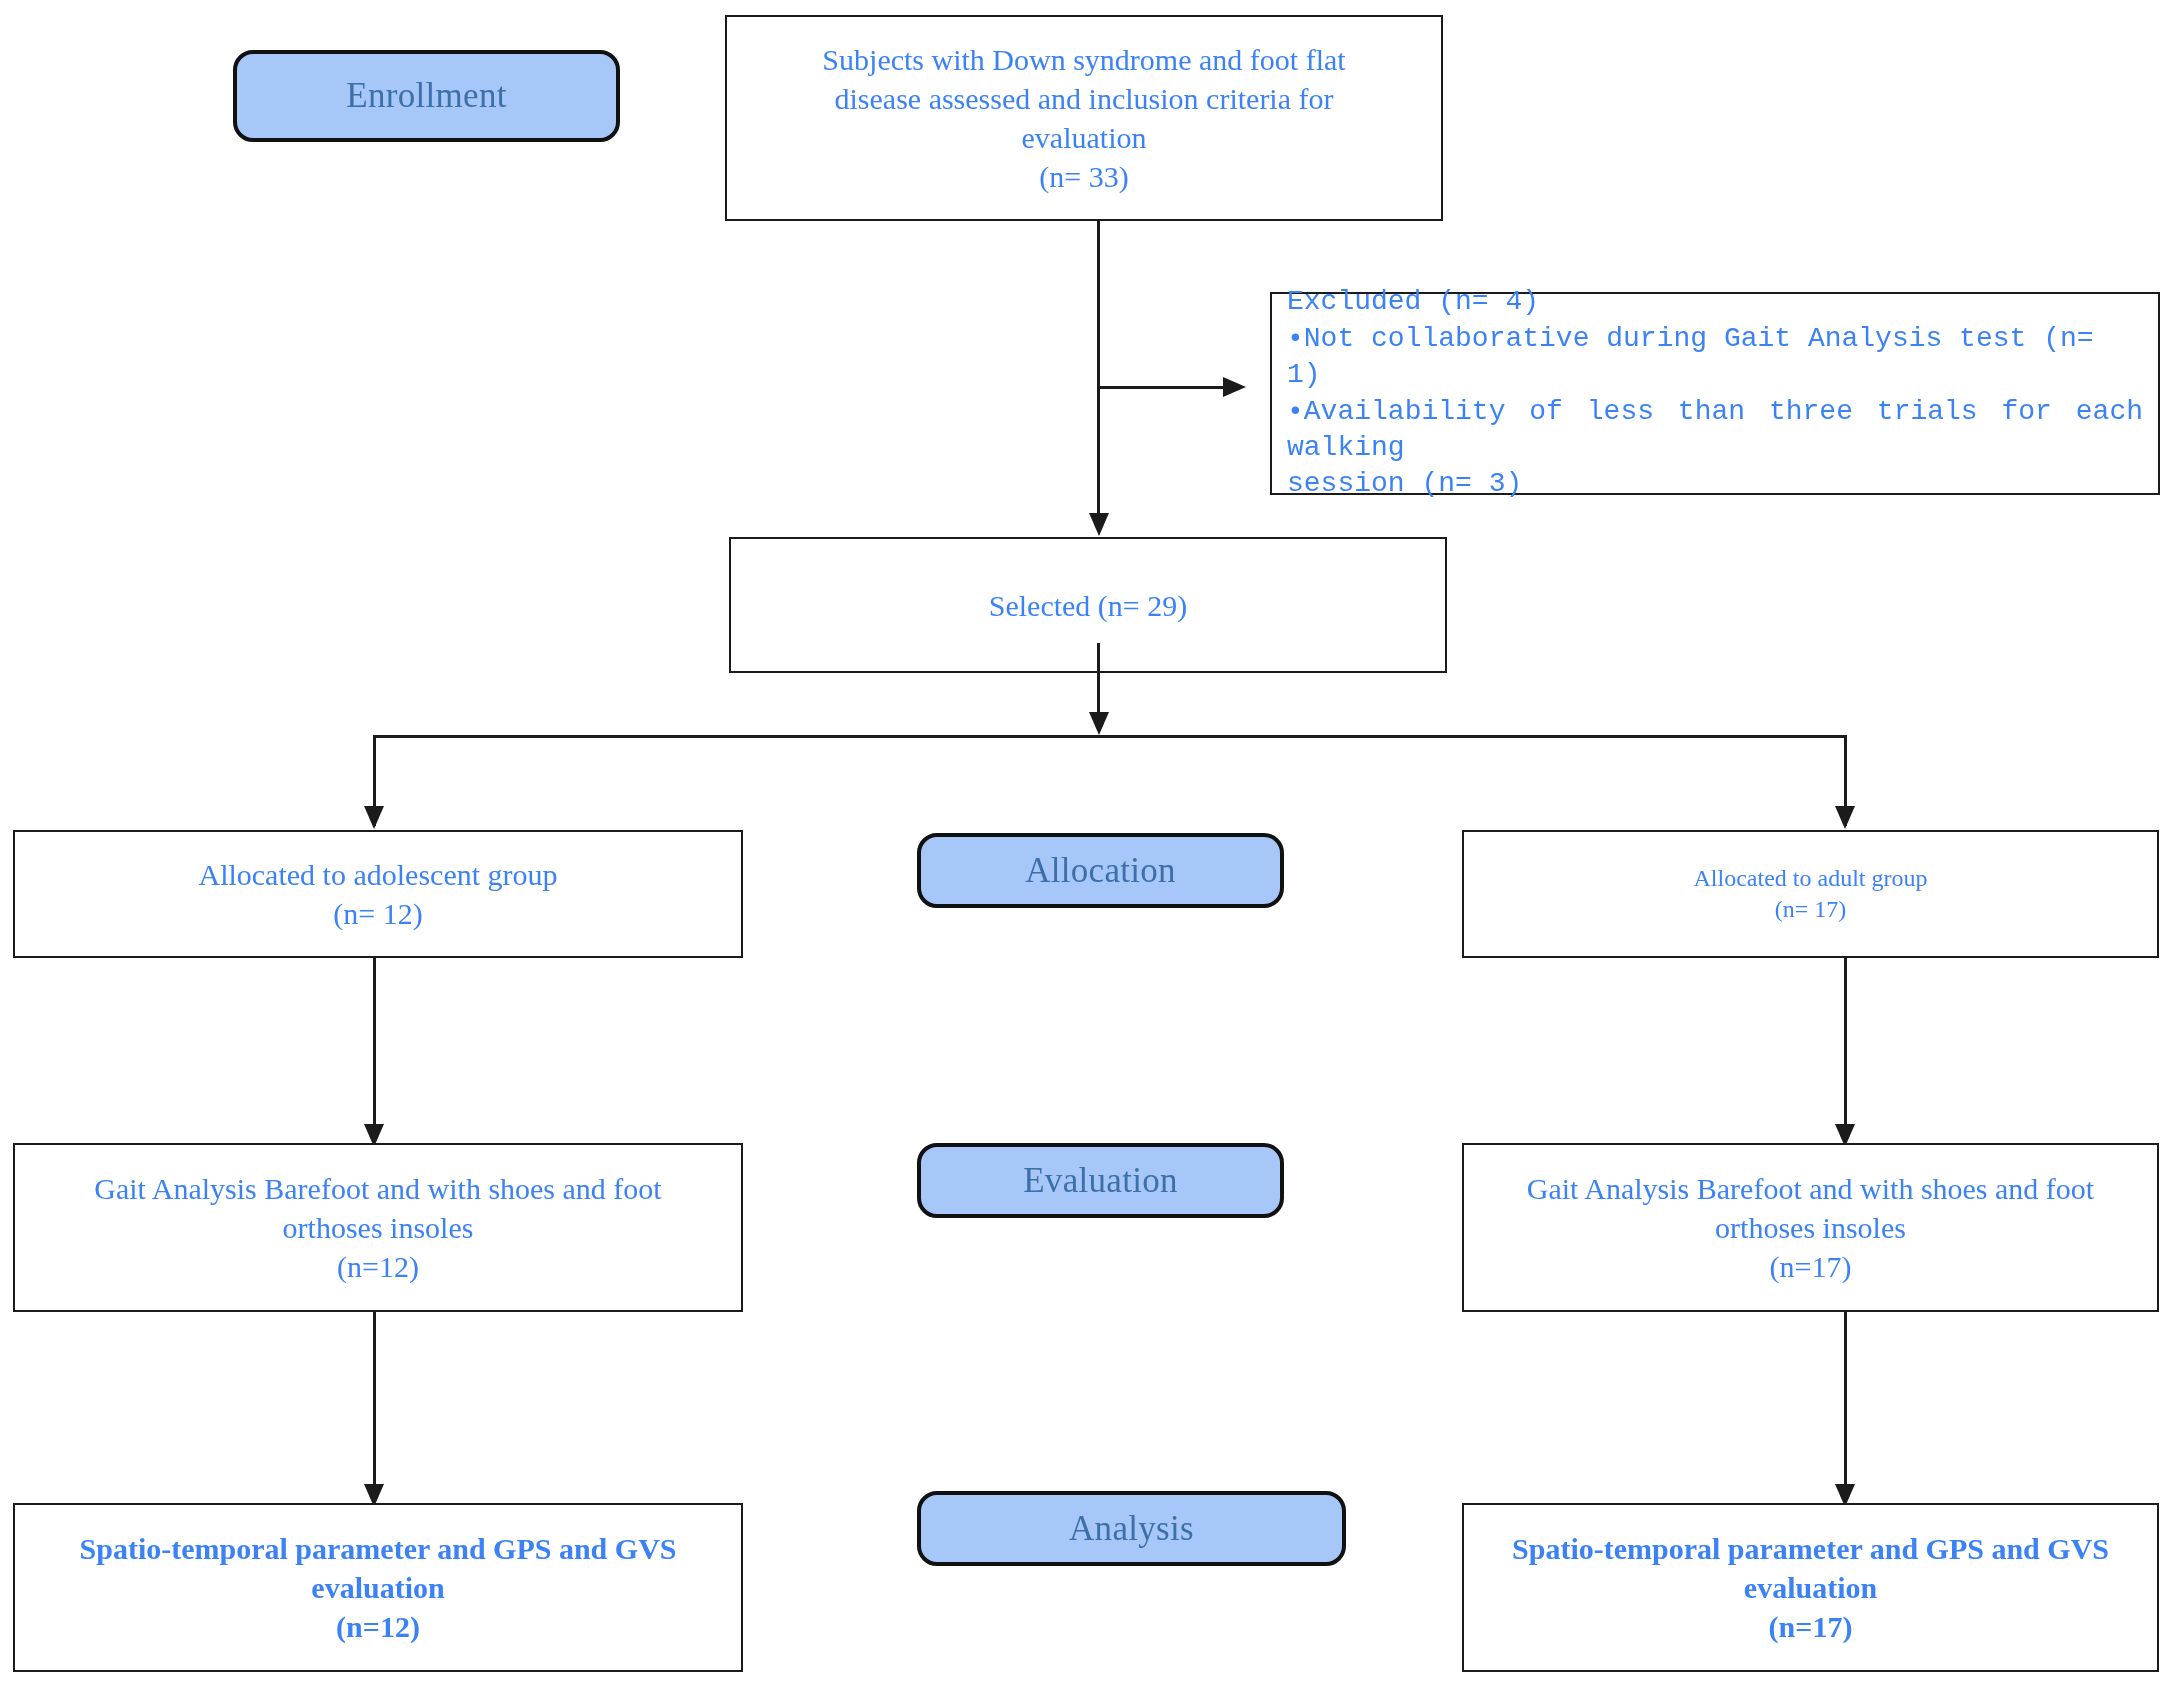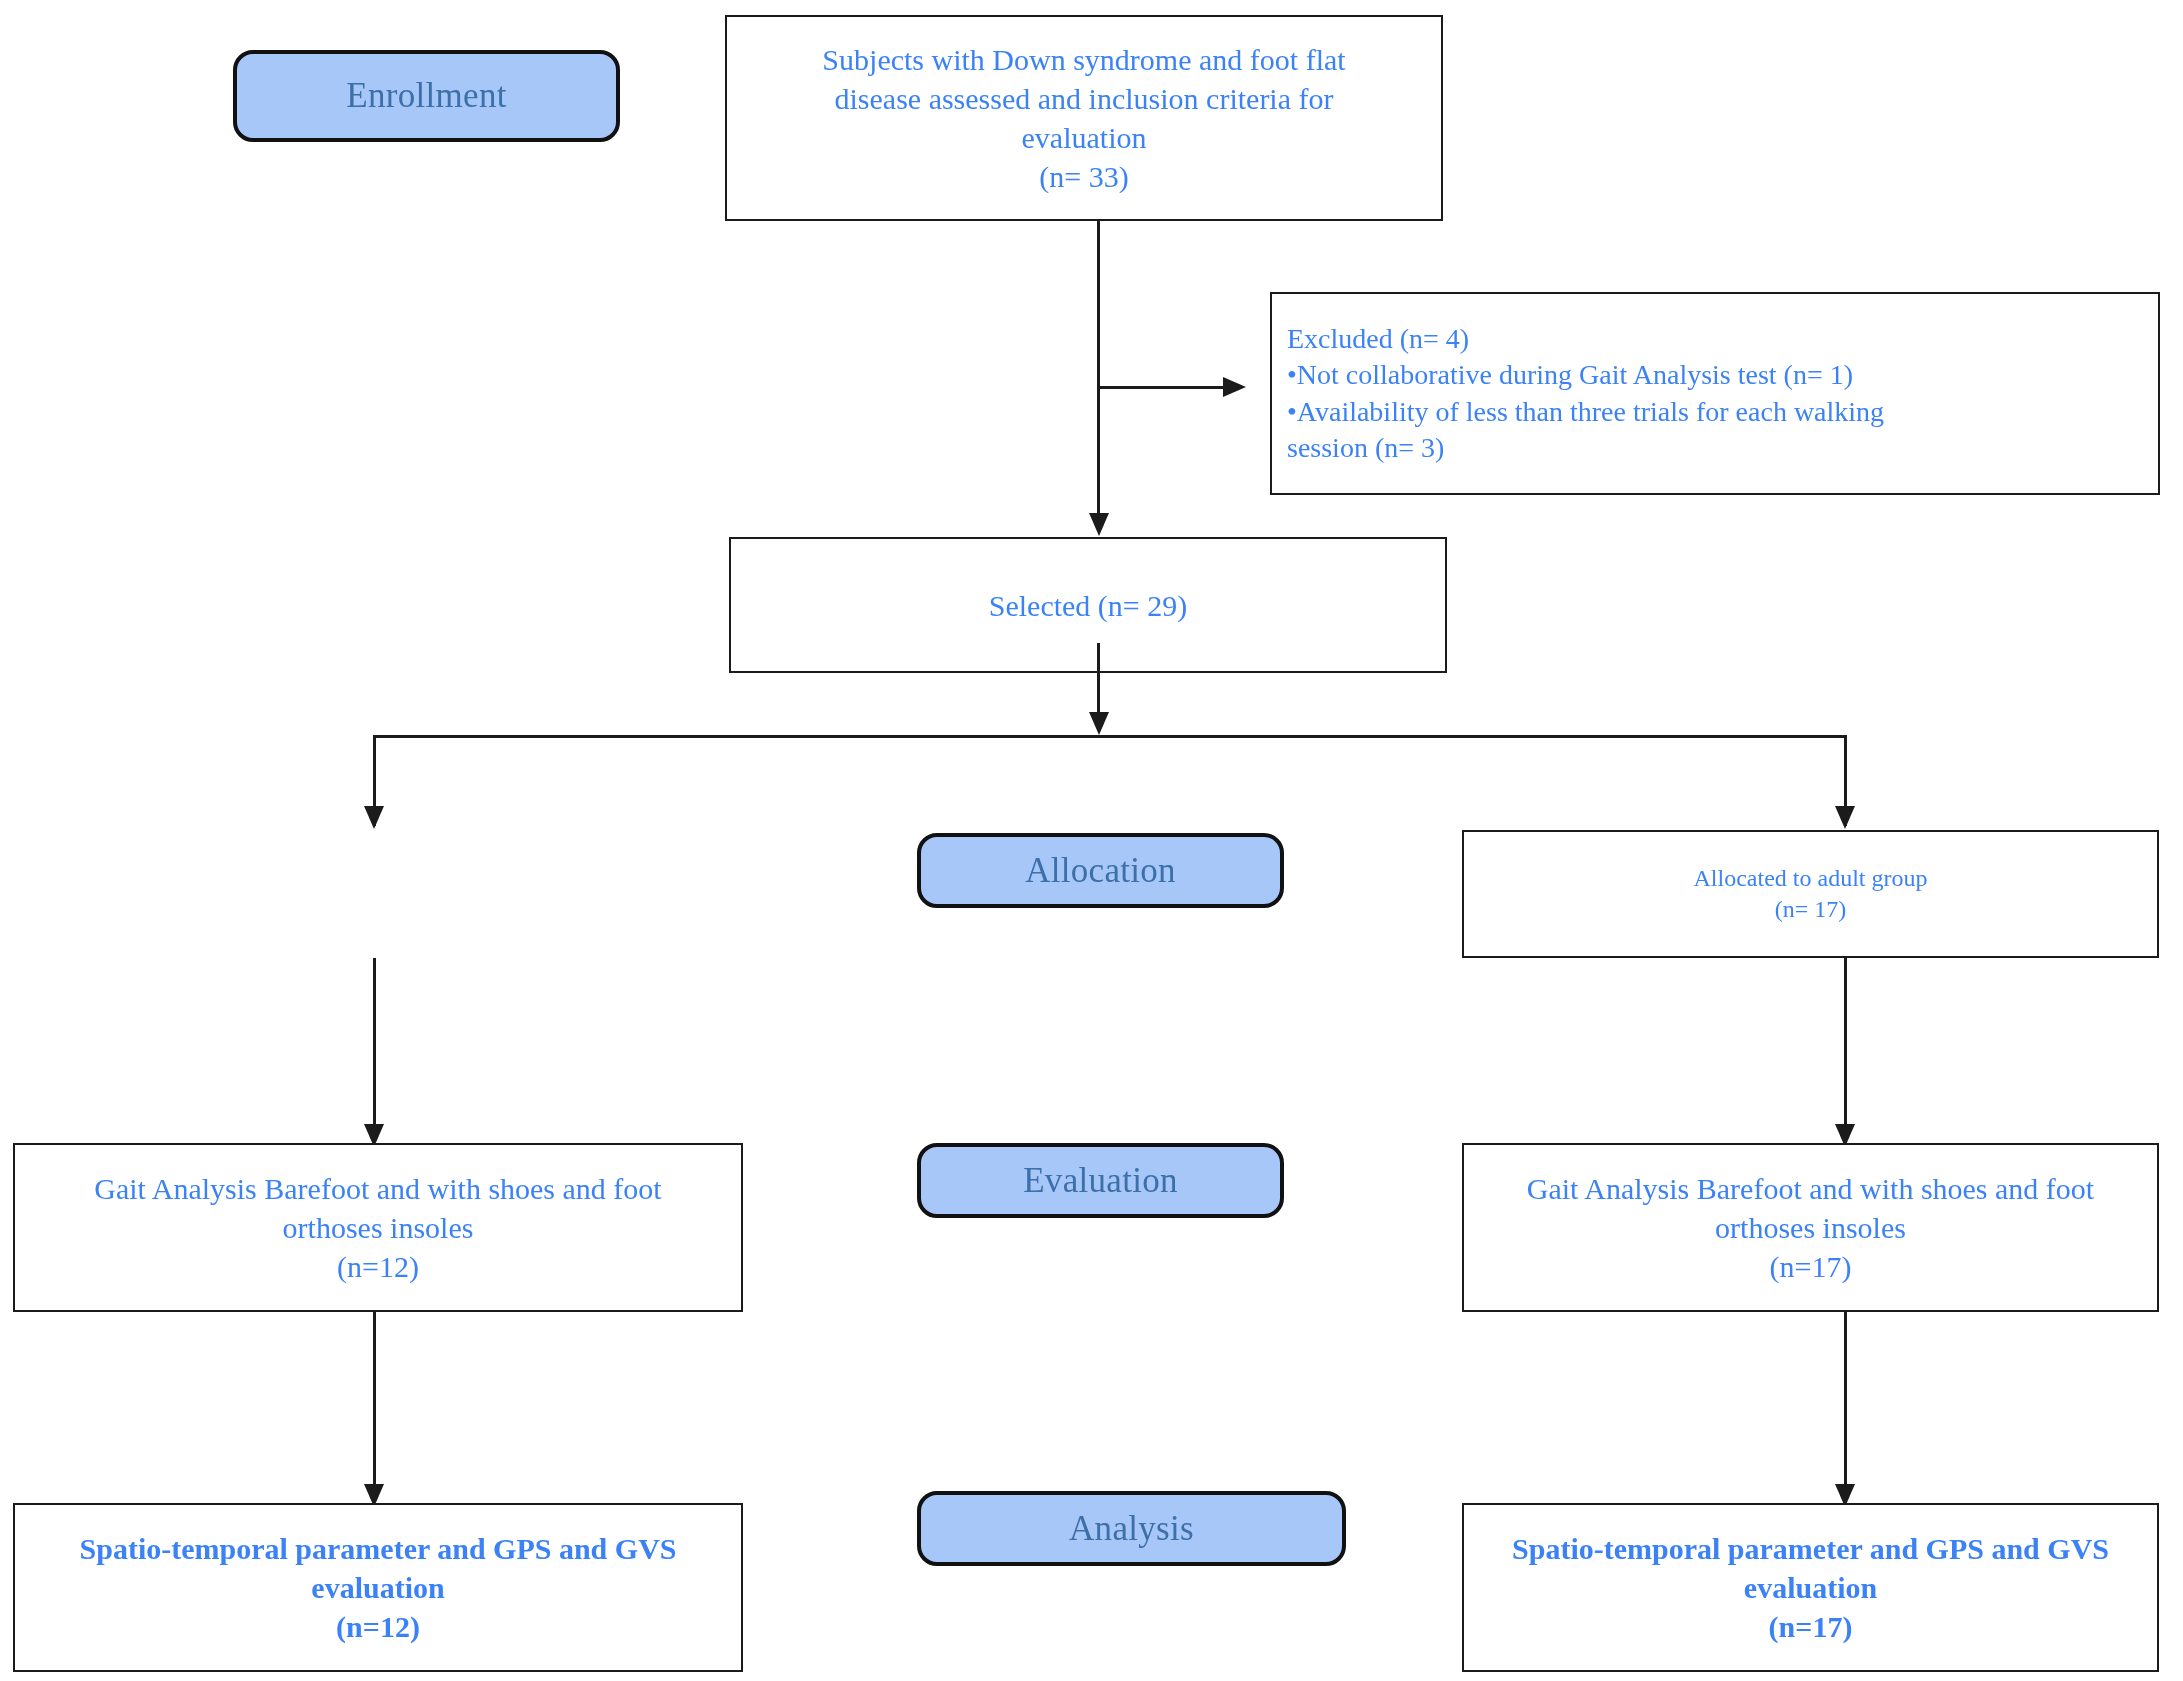--- a/index.html
+++ b/index.html
@@ -33,20 +33,21 @@
     line-height: 1.30;
     padding: 5.8px 15px;
   }
   .fbox .inner {
     width: 100%;
   }
   .fbox.bold .inner { font-weight: bold; }
   .fbox.left-align {
     justify-content: center;
     text-align: left;
+    font-family: Liberation Mono, monospace;
   }
   .fbox.left-align .inner { text-align: left; }
 
   .line-just {
     text-align: justify;
     text-align-last: left;
   }
 
   
   .badge {
@@ -138,20 +139,26 @@
   </div>
 
   <div class="vline" style="left:1097px; top:643px; height:71px;"></div>
   <div class="arrow-down" style="left:1089px; top:712px;"></div>
   <div class="hline" style="left:373px; top:735px; width:1474px;"></div>
   <div class="vline" style="left:373px; top:735px; height:91px;"></div>
   <div class="arrow-down" style="left:364px; top:806px;"></div>
   <div class="vline" style="left:1844px; top:735px; height:91px;"></div>
   <div class="arrow-down" style="left:1835px; top:806px;"></div>
 
+  <div class="fbox" style="left:13px; top:830px; width:730px; height:128px; font-size:30px;">
+    <div class="inner">
+      <span>Allocated to adolescent group</span><br>
+      <span>(n= 12)</span>
+    </div>
+  </div>
 
   <div class="badge" style="left:917px; top:833px; width:367px; height:75px;">
     <span>Allocation</span>
   </div>
 
   <div class="fbox" style="left:1462px; top:830px; width:697px; height:128px; font-size:24px;">
     <div class="inner">
       <span>Allocated to adult group</span><br>
       <span>(n= 17)</span>
     </div>

